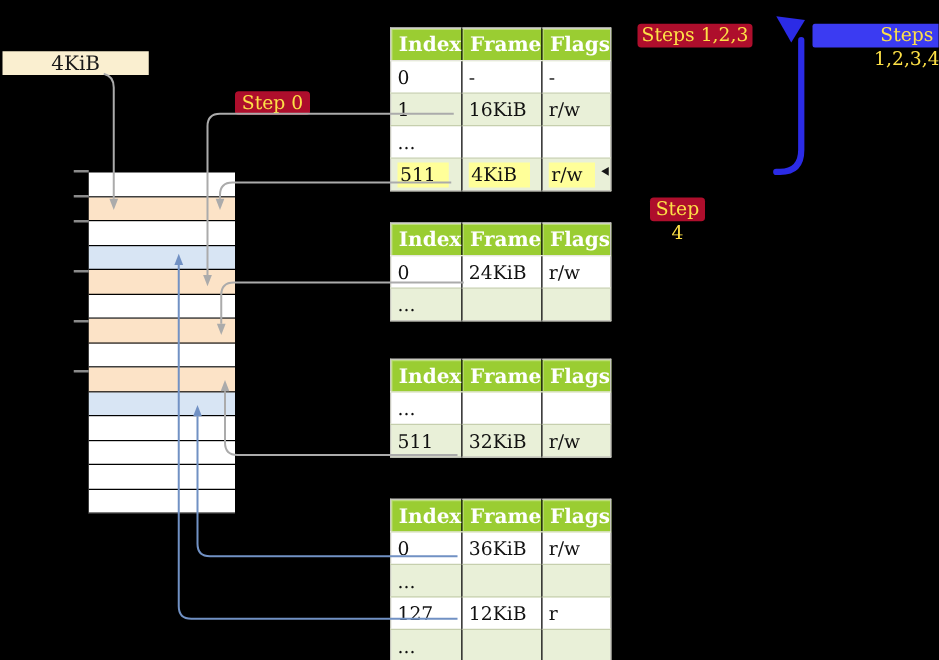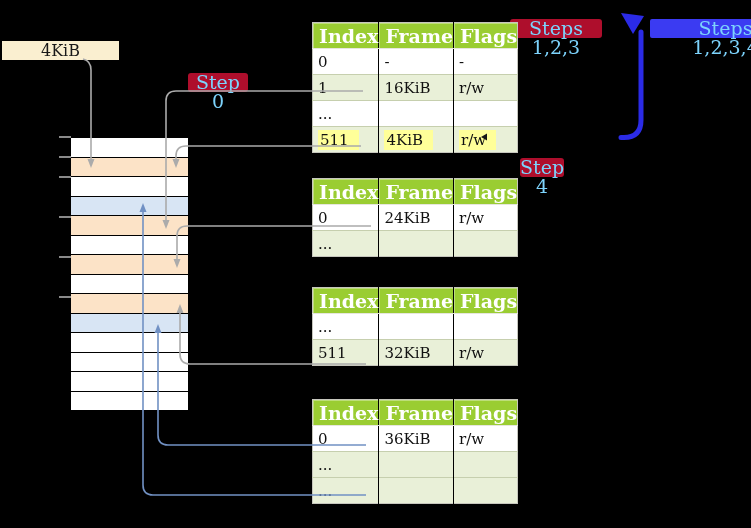--- a/index.html
+++ b/index.html
@@ -1,30 +1,30 @@
 <!DOCTYPE html>
 <html style="--header_green: #9ACD32; --row_green: #E9F0D8; --highlight_yellow: #FFFF99; --peach: #FCE3C7; --light_blue: #D8E5F4; --wheat: #FAEFD0; --crimson: #AE0E2C; --label_blue: #3B3BF2; --gray_arrow: #ABABAB; --blue_arrow: #7191C4; --thick_blue: #2B2BE6;"><head>
 <meta charset="utf-8">
 <style>
   html,body{margin:0;padding:0;background:#000;}
   .canvas{position:relative;width:751px;height:528px;background:#000;overflow:hidden;
           font-family:"DejaVu Serif",serif;}
 
   
   .tag{position:absolute;height:19px;line-height:19px;text-align:center;
-       font-size:19px;color:#7dd3fc;box-sizing:border-box;}
+       font-size:15px;color:#fde047;box-sizing:border-box;}
   .tag.red{background:var(--crimson);border-radius:3px;}
   .tag.blue{background:var(--label_blue);border-radius:2px;}
   .tag.wheat{background:var(--wheat);color:#181818;font-size:16px;border-radius:0;}
 
   
   .ptable{position:absolute;left:312px;border-collapse:collapse;table-layout:fixed;
           background:#fff;border:1px solid #c6c6bd;font-size:15px;color:#111;}
   .ptable th{background:var(--header_green);color:#fff;font-weight:bold;text-align:left;
-             height:25px;padding:0 0 0 6px;font-size:19px;
+             height:25px;padding:0 0 0 6px;font-size:16px;
              box-shadow:inset 1px 1px 0 rgba(255,255,255,.35);
              border-bottom:1px solid #e6e6de;}
   .ptable td{height:25px;padding:0 0 0 5px;border-top:1px solid #c6cfae;background:#fff;}
   .ptable th+th,.ptable td+td{border-left:1.5px solid #000;}
   .ptable tr.g td{background:var(--row_green);}
   .hl{background:var(--highlight_yellow);padding:1px 10px 1px 2px;}
 
   
   .stack{position:absolute;left:70px;top:137px;width:117px;
          border:1.5px solid #000;border-bottom:none;}
@@ -179,20 +179,25 @@
       <tr>
         <td>0</td>
         <td>36KiB</td>
         <td>r/w</td>
       </tr>
       <tr class="g">
         <td>...</td>
         <td></td>
         <td></td>
       </tr>
+      <tr>
+        <td>127</td>
+        <td>12KiB</td>
+        <td>r</td>
+      </tr>
       <tr class="g">
         <td>...</td>
         <td></td>
         <td></td>
       </tr>
     </tbody>
   </table>
 
   <svg class="arrows" width="751" height="528" viewBox="0 0 751 528">
 

